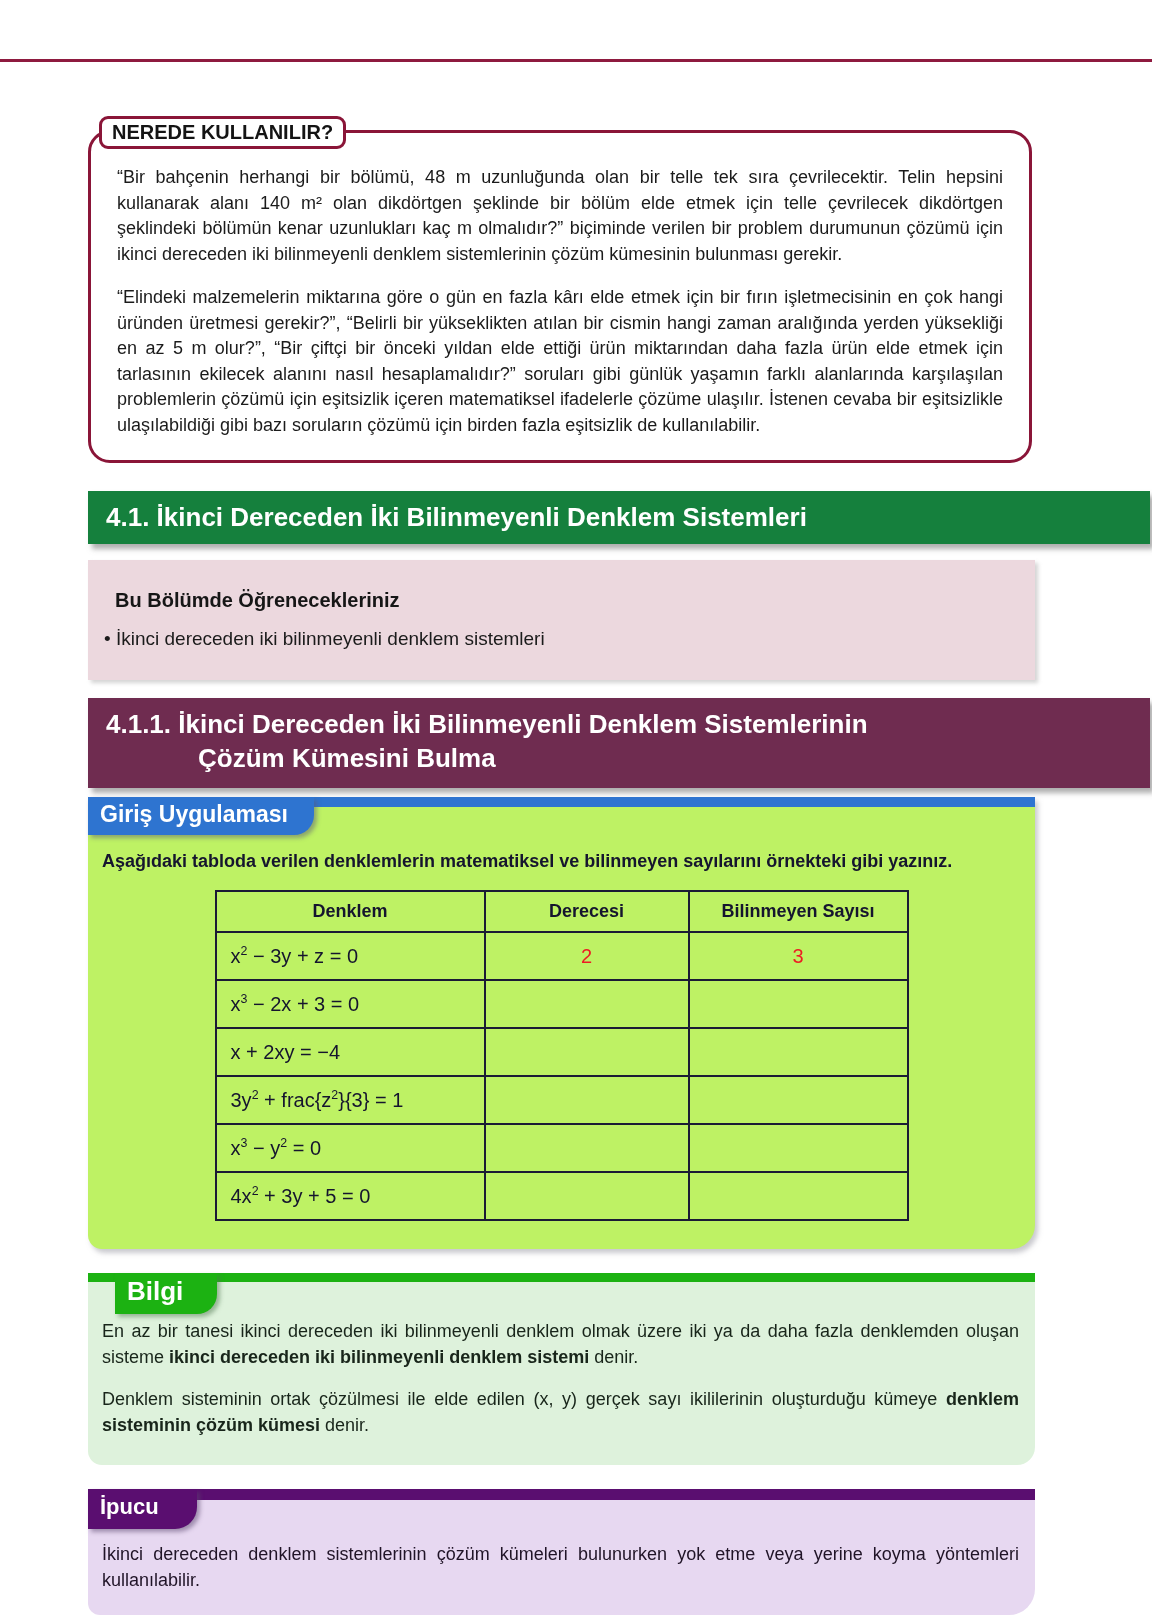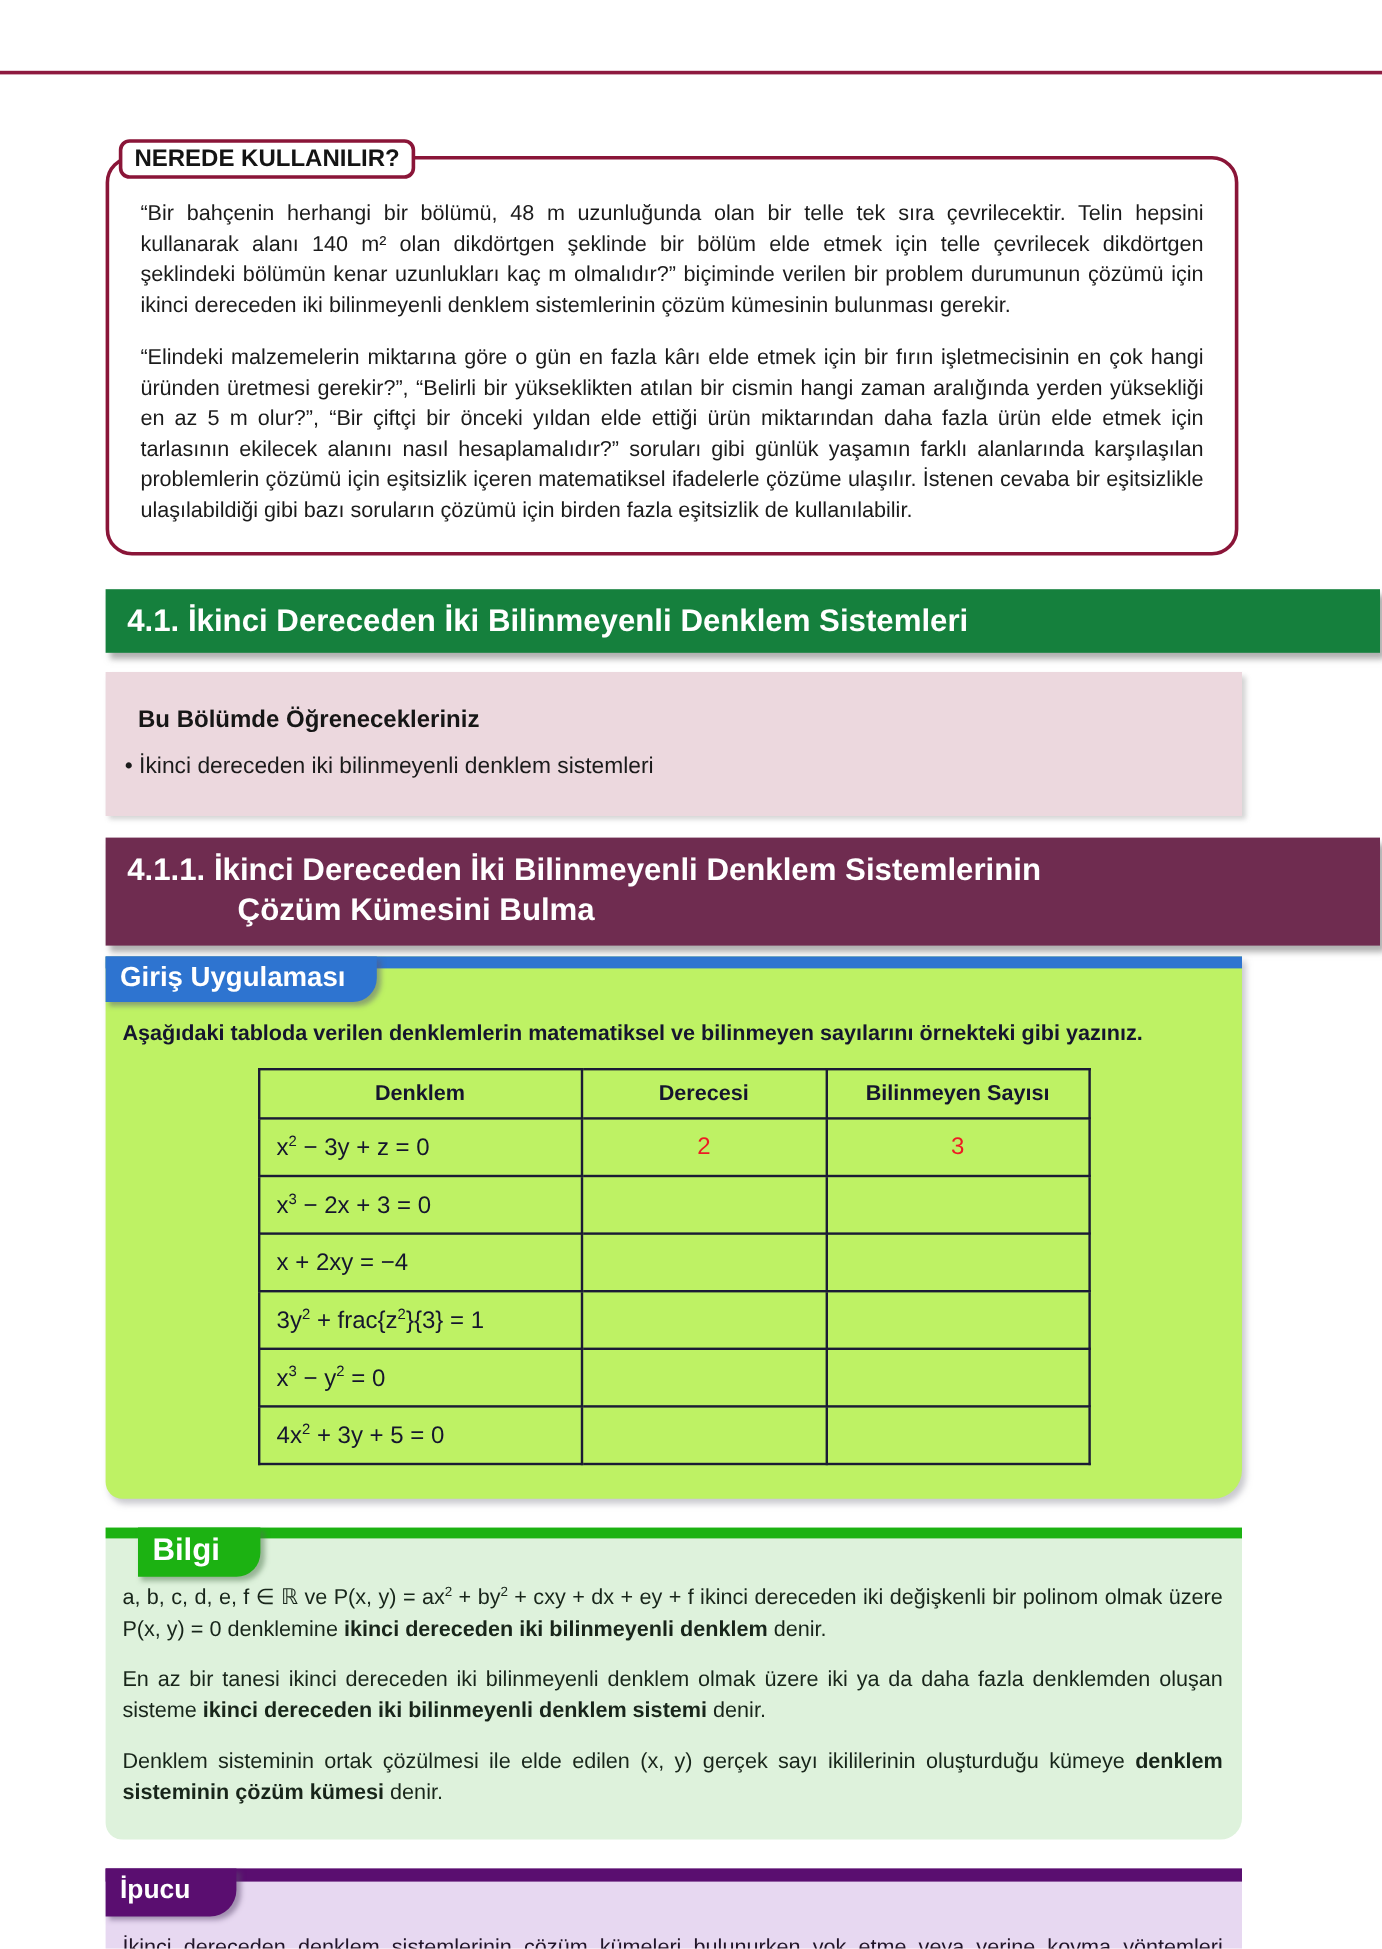--- a/index.html
+++ b/index.html
@@ -234,21 +234,20 @@
     <td class="val-cell"></td>
     <td class="val-cell"></td>
   </tr>
 </tbody>
     </table>
   </div>
 
   <div class="info-box">
     <div class="info-bar"></div>
     <div class="info-tab">Bilgi</div>
-    <p>a, b, c, d, e, f ∈ ℝ  ve  P(x, y) = ax<sup>2</sup> + by<sup>2</sup> + cxy + dx + ey + f  ikinci dereceden iki değişkenli bir polinom olmak üzere  P(x, y) = 0  denklemine <strong>ikinci dereceden iki bilinmeyenli denklem</strong> denir.</p>
     <p>En az bir tanesi ikinci dereceden iki bilinmeyenli denklem olmak üzere iki ya da daha fazla denklemden oluşan sisteme <strong>ikinci dereceden iki bilinmeyenli denklem sistemi</strong> denir.</p>
     <p>Denklem sisteminin ortak çözülmesi ile elde edilen (x, y) gerçek sayı ikililerinin oluşturduğu kümeye <strong>denklem sisteminin çözüm kümesi</strong> denir.</p>
   </div>
 
   <div class="tip-box">
     <div class="tip-bar"></div>
     <div class="tip-tab">İpucu</div>
     <p>İkinci dereceden denklem sistemlerinin çözüm kümeleri bulunurken yok etme veya yerine koyma yöntemleri kullanılabilir.</p>
   </div>
 

